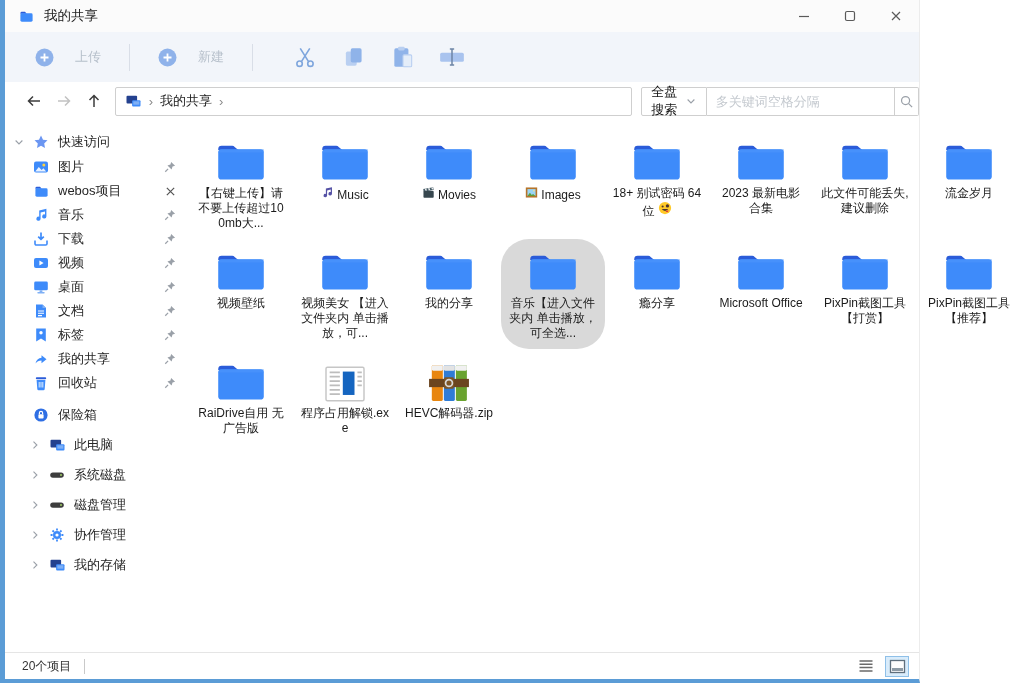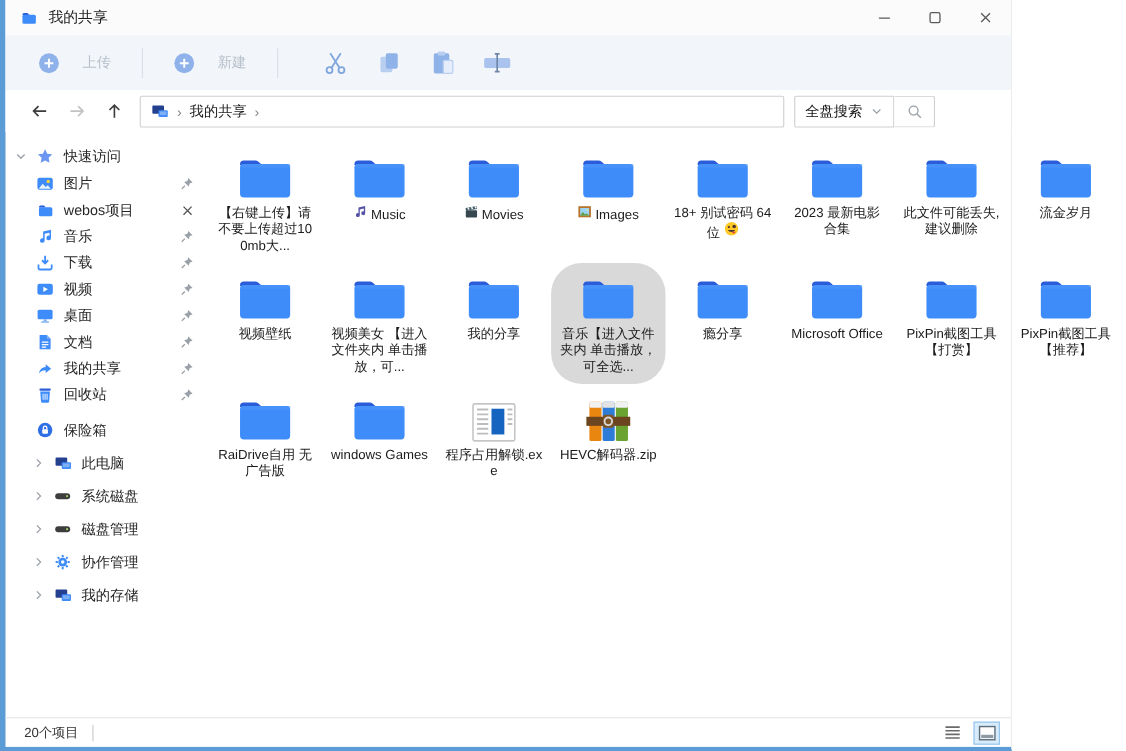--- a/index.html
+++ b/index.html
@@ -203,20 +203,21 @@
       </div>
     <div class="search-group">
       <div class="scope">
         <span>全盘搜索</span>
         <span class="icon">
             <svg width="12" height="12" viewBox="0 0 16 16">
               <path d="M3.5 6l4.5 4.5L12.5 6" stroke="#9aa0a8" stroke-width="1.5" fill="none"></path>
             </svg>
           </span>
       </div>
+      <input class="search-input" type="text" placeholder="多关键词空格分隔" style="">
       <div class="search-btn">
         <span class="icon">
             <svg width="15" height="15" viewBox="0 0 16 16">
               <circle cx="7" cy="7" r="4.3" stroke="#9aa0a8" stroke-width="1.3" fill="none"></circle>
               <path d="M10.3 10.3 14 14" stroke="#9aa0a8" stroke-width="1.3"></path>
             </svg>
           </span>
       </div>
     </div>
   </div>
@@ -330,20 +331,35 @@
           <span class="icon side-icon">
             <svg width="16" height="16" viewBox="0 0 16 16">
               <path d="M3 1.5h6.5L13 5v9.5H3z" fill="#3e8bfa"></path>
               <path d="M9.5 1.5 13 5H9.5z" fill="#7fb0f5"></path>
               <g stroke="#fff" stroke-width="1.1">
                 <path d="M5 8h6M5 10.3h6M5 12.6h4"></path>
               </g>
             </svg>
           </span>
           <span class="side-label">文档</span>
+          <span class="icon trail">
+            <svg width="14" height="14" viewBox="0 0 16 16">
+              <path d="M9.3 2.2l4.5 4.5-2.9.8-1.1 3.4-4.7-4.7 3.4-1.1z" fill="#9aa0a8"></path>
+              <path d="M5.8 10.2 2.6 13.4" stroke="#9aa0a8" stroke-width="1.4"></path>
+            </svg>
+          </span>
+        </div>
+        <div class="side-row level1">
+          <span class="icon side-icon">
+            <svg width="16" height="16" viewBox="0 0 16 16">
+              <path d="M3.2 1.5h9.6v13l-4.8-3.1-4.8 3.1z" fill="#3e8bfa"></path>
+              <circle cx="8" cy="5.8" r="1.7" fill="#fff"></circle>
+            </svg>
+          </span>
+          <span class="side-label">标签</span>
           <span class="icon trail">
             <svg width="14" height="14" viewBox="0 0 16 16">
               <path d="M9.3 2.2l4.5 4.5-2.9.8-1.1 3.4-4.7-4.7 3.4-1.1z" fill="#9aa0a8"></path>
               <path d="M5.8 10.2 2.6 13.4" stroke="#9aa0a8" stroke-width="1.4"></path>
             </svg>
           </span>
         </div>
         <div class="side-row level1">
           <span class="icon side-icon">
             <svg width="16" height="16" viewBox="0 0 16 16">
@@ -653,30 +669,20 @@
           </div>
           <div class="grid-item">
             <div class="thumb">
               <svg width="54" height="44" viewBox="0 0 64 52">
                 <path d="M5 12a4 4 0 0 1 4-4h12.5a4 4 0 0 1 3 1.3L28.8 13H5z" fill="#2b5cd9"></path>
                 <rect x="5" y="12" width="54" height="36" rx="4" fill="#3e8bfa"></rect>
                 <path d="M5 16a4 4 0 0 1 4-4h50v4H5z" fill="#4f97fc" opacity=".55"></path>
               </svg>
             </div>
             <div class="glabel"><span>RaiDrive自用 无广告版</span></div>
-          </div>
-          <div class="grid-item">
-            <div class="thumb">
-              <svg width="54" height="44" viewBox="0 0 64 52">
-                <path d="M5 12a4 4 0 0 1 4-4h12.5a4 4 0 0 1 3 1.3L28.8 13H5z" fill="#2b5cd9"></path>
-                <rect x="5" y="12" width="54" height="36" rx="4" fill="#3e8bfa"></rect>
-                <path d="M5 16a4 4 0 0 1 4-4h50v4H5z" fill="#4f97fc" opacity=".55"></path>
-              </svg>
-            </div>
-            <div class="glabel"><span>windows Games</span></div>
           </div>
           <div class="grid-item">
             <div class="thumb">
               <svg width="44" height="38" viewBox="0 0 60 52">
                 <rect x="4" y="3" width="52" height="46" rx="2" fill="#fff" stroke="#c6c6c6" stroke-width="2"></rect>
                 <g stroke="#bdbdbd" stroke-width="2.4">
                   <path d="M9 10h14M9 16h14M9 22h14M9 28h14M9 34h14M9 40h14"></path>
                   <path d="M47 10h6M47 16h6M47 22h6M47 28h6"></path>
                 </g>
                 <rect x="27" y="9" width="16" height="32" fill="#1565c0"></rect>

